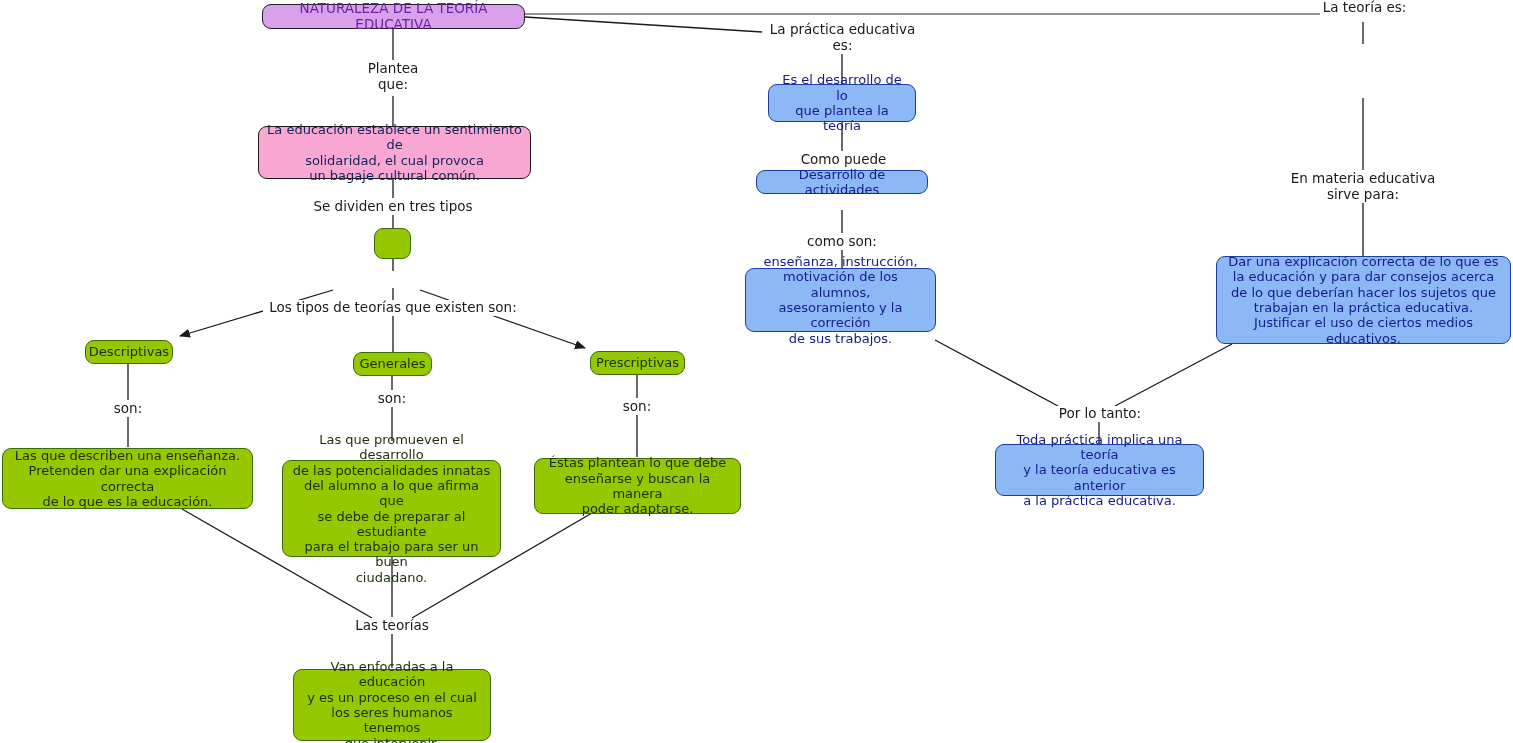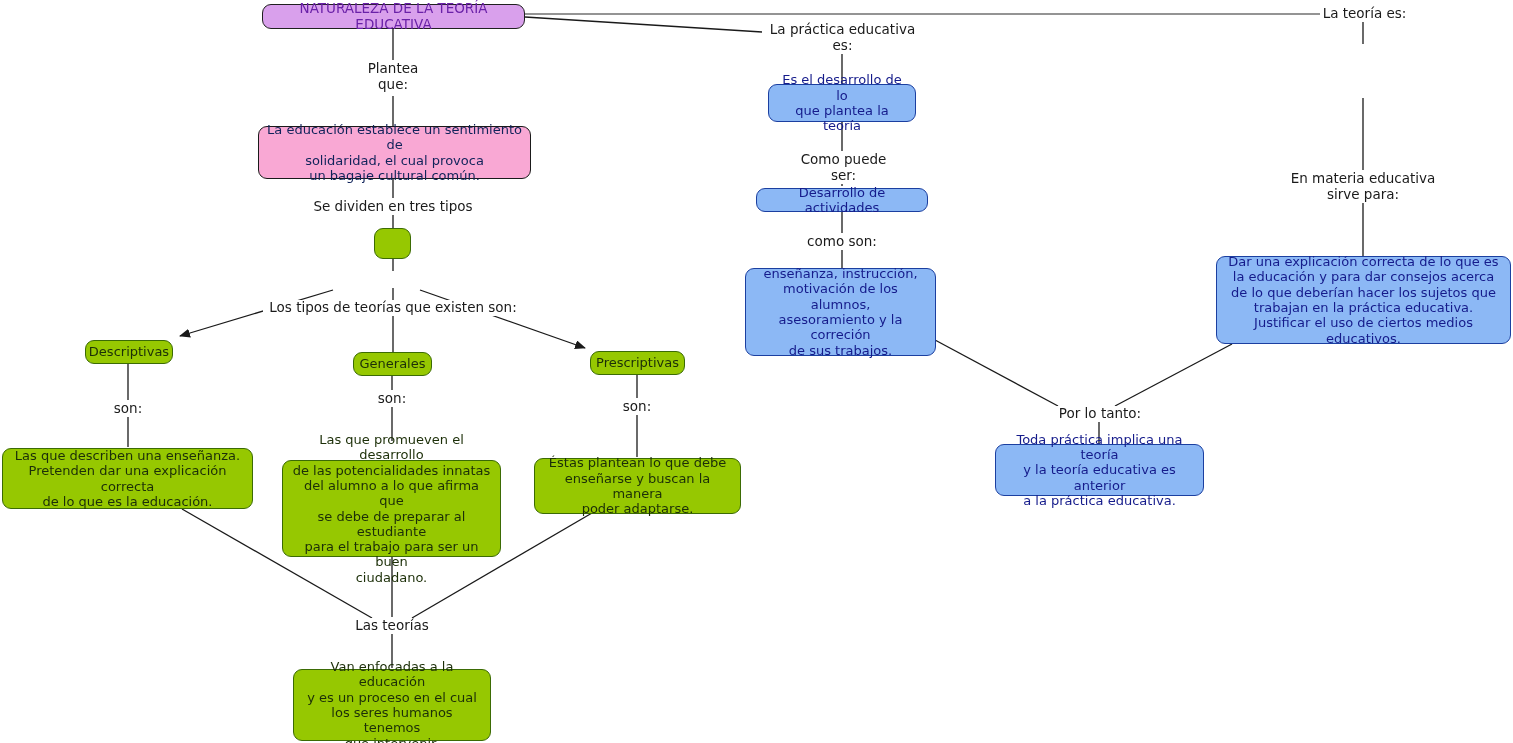--- a/index.html
+++ b/index.html
@@ -185,30 +185,30 @@
 los seres humanos tenemos
 que intervenir.</div>
 
   <div class="label" style="left:765px; top:22px; width:155px;">La práctica educativa es:</div>
 
   <div class="node node-blue" style="left:768px; top:84px; width:148px; height:38px;">Es el desarrollo de lo
 que plantea la teoría</div>
 
   <div class="label" style="left:786px; top:152px; width:115px;">Como puede ser:</div>
 
-  <div class="node node-blue" style="left:756px; top:188px; width:172px; height:24px;">Desarrollo de actividades</div>
+  <div class="node node-blue" style="left:756px; top:170px; width:172px; height:24px;">Desarrollo de actividades</div>
 
   <div class="label" style="left:802px; top:234px; width:80px;">como son:</div>
 
-  <div class="node node-blue" style="left:745px; top:268px; width:191px; height:88px;">enseñanza, instrucción,
+  <div class="node node-blue" style="left:745px; top:268px; width:191px; height:64px;">enseñanza, instrucción,
 motivación de los alumnos,
 asesoramiento y la correción
 de sus trabajos.</div>
 
-  <div class="label" style="left:1322px; top:6px; width:85px;">La teoría es:</div>
+  <div class="label" style="left:1322px; top:0; width:85px;">La teoría es:</div>
 
 
   <div class="label" style="left:1288px; top:171px; width:150px;">En materia educativa
 sirve para:</div>
 
   <div class="node node-blue" style="left:1216px; top:256px; width:295px; height:88px;">Dar una explicación correcta de lo que es
 la educación y para dar consejos acerca
 de lo que deberían hacer los sujetos que
 trabajan en la práctica educativa.
 Justificar el uso de ciertos medios educativos.</div>

